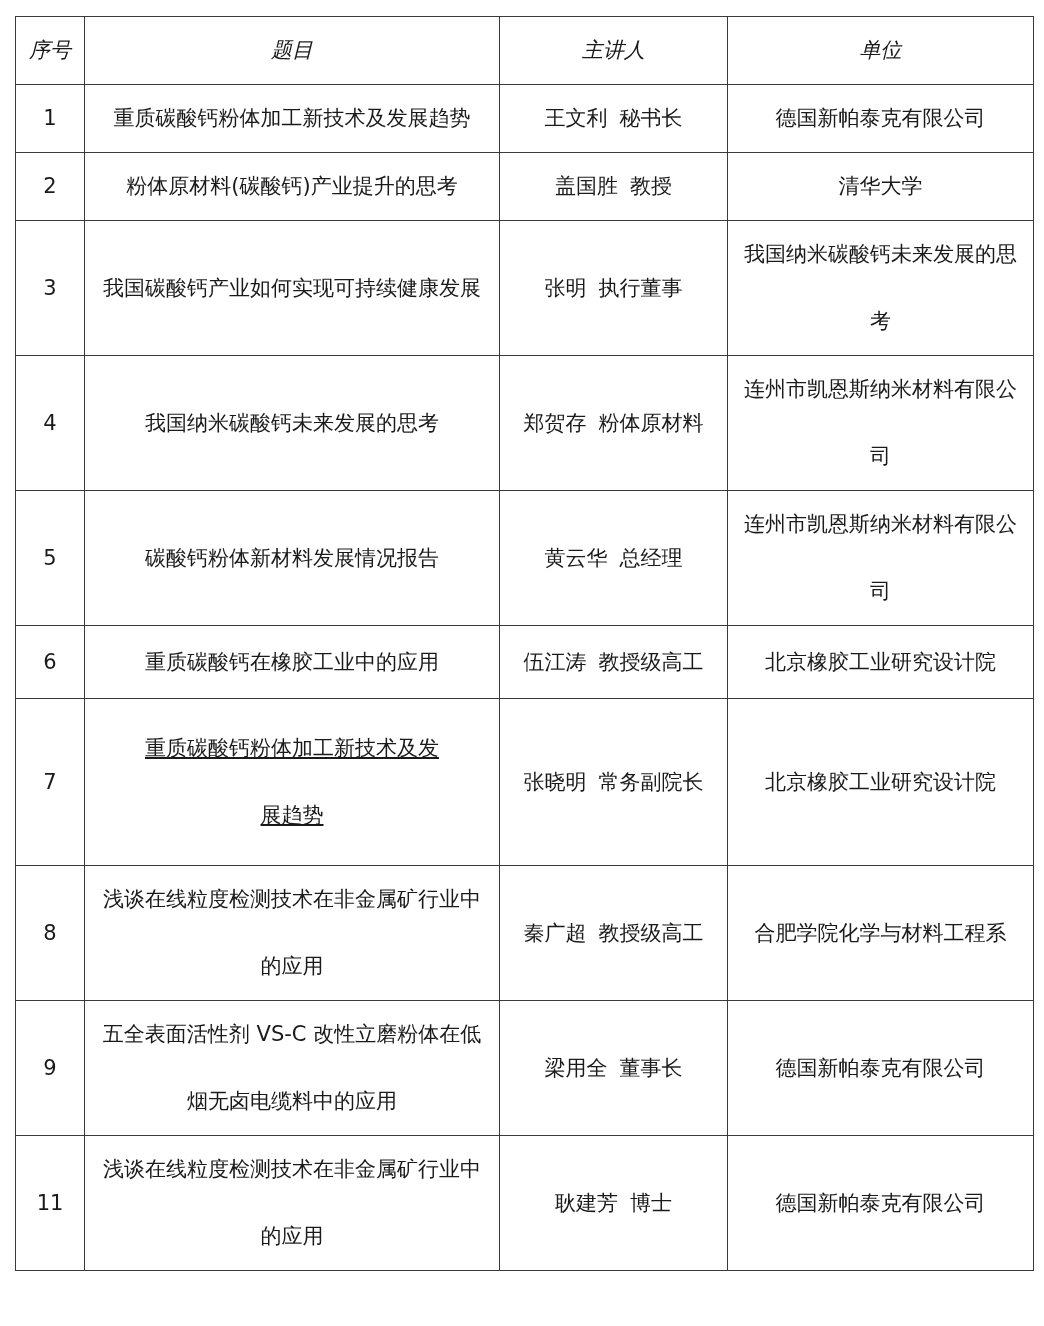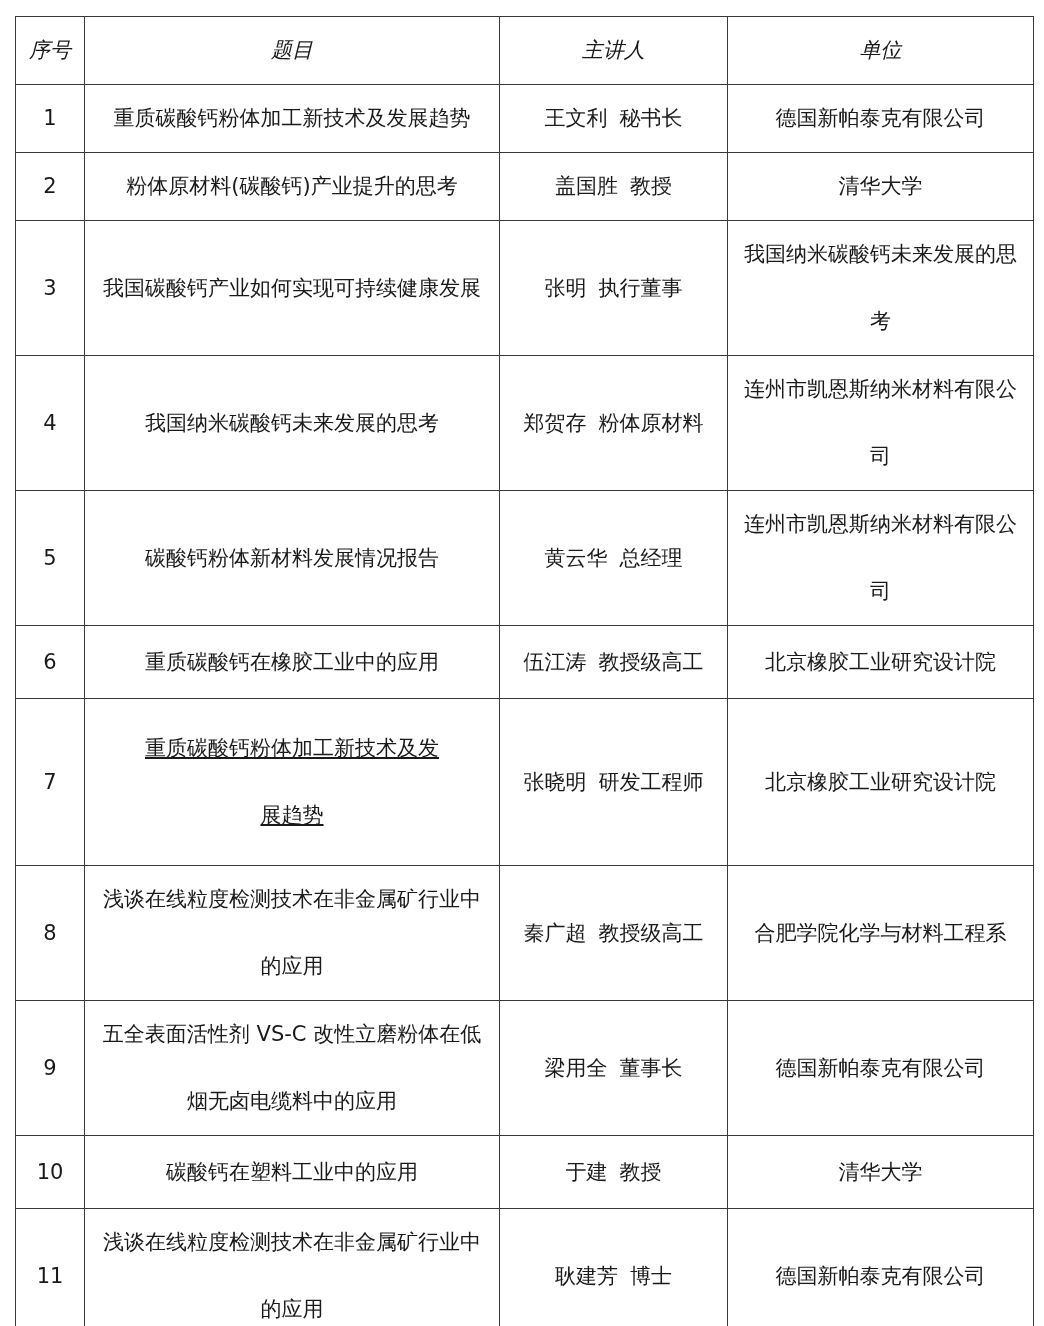--- a/index.html
+++ b/index.html
@@ -96,41 +96,35 @@
     </tr>
     <tr class="h1s">
       <td class="no">6</td>
       <td class="topic">重质碳酸钙在橡胶工业中的应用</td>
       <td class="spk"><span>伍江涛</span><span class="gap"></span><span>教授级高工</span></td>
       <td class="org">北京橡胶工业研究设计院</td>
     </tr>
     <tr class="h2">
       <td class="no">7</td>
       <td class="topic" style="padding:16px 60px;text-decoration:underline;">重质碳酸钙粉体加工新技术及发展趋势</td>
-      <td class="spk"><span>张晓明</span><span class="gap"></span><span>研发工程师</span></td>
+      <td class="spk"><span>张晓明</span><span class="gap"></span><span>常务副院长</span></td>
       <td class="org">北京橡胶工业研究设计院</td>
     </tr>
     <tr class="h2">
       <td class="no">8</td>
       <td class="topic">浅谈在线粒度检测技术在非金属矿行业中的应用</td>
       <td class="spk"><span>秦广超</span><span class="gap"></span><span>教授级高工</span></td>
       <td class="org">合肥学院化学与材料工程系</td>
     </tr>
     <tr class="h2">
       <td class="no">9</td>
       <td class="topic">五全表面活性剂 VS-C 改性立磨粉体在低烟无卤电缆料中的应用</td>
       <td class="spk"><span>梁用全</span><span class="gap"></span><span>董事长</span></td>
       <td class="org">德国新帕泰克有限公司</td>
     </tr>
-    <tr class="h1s">
-      <td class="no">10</td>
-      <td class="topic">碳酸钙在塑料工业中的应用</td>
-      <td class="spk"><span>于建</span><span class="gap"></span><span>教授</span></td>
-      <td class="org">清华大学</td>
-    </tr>
     <tr class="h2">
       <td class="no">11</td>
       <td class="topic">浅谈在线粒度检测技术在非金属矿行业中的应用</td>
       <td class="spk"><span>耿建芳</span><span class="gap"></span><span>博士</span></td>
       <td class="org">德国新帕泰克有限公司</td>
     </tr>
   </tbody>
 </table>
 
 </body></html>

